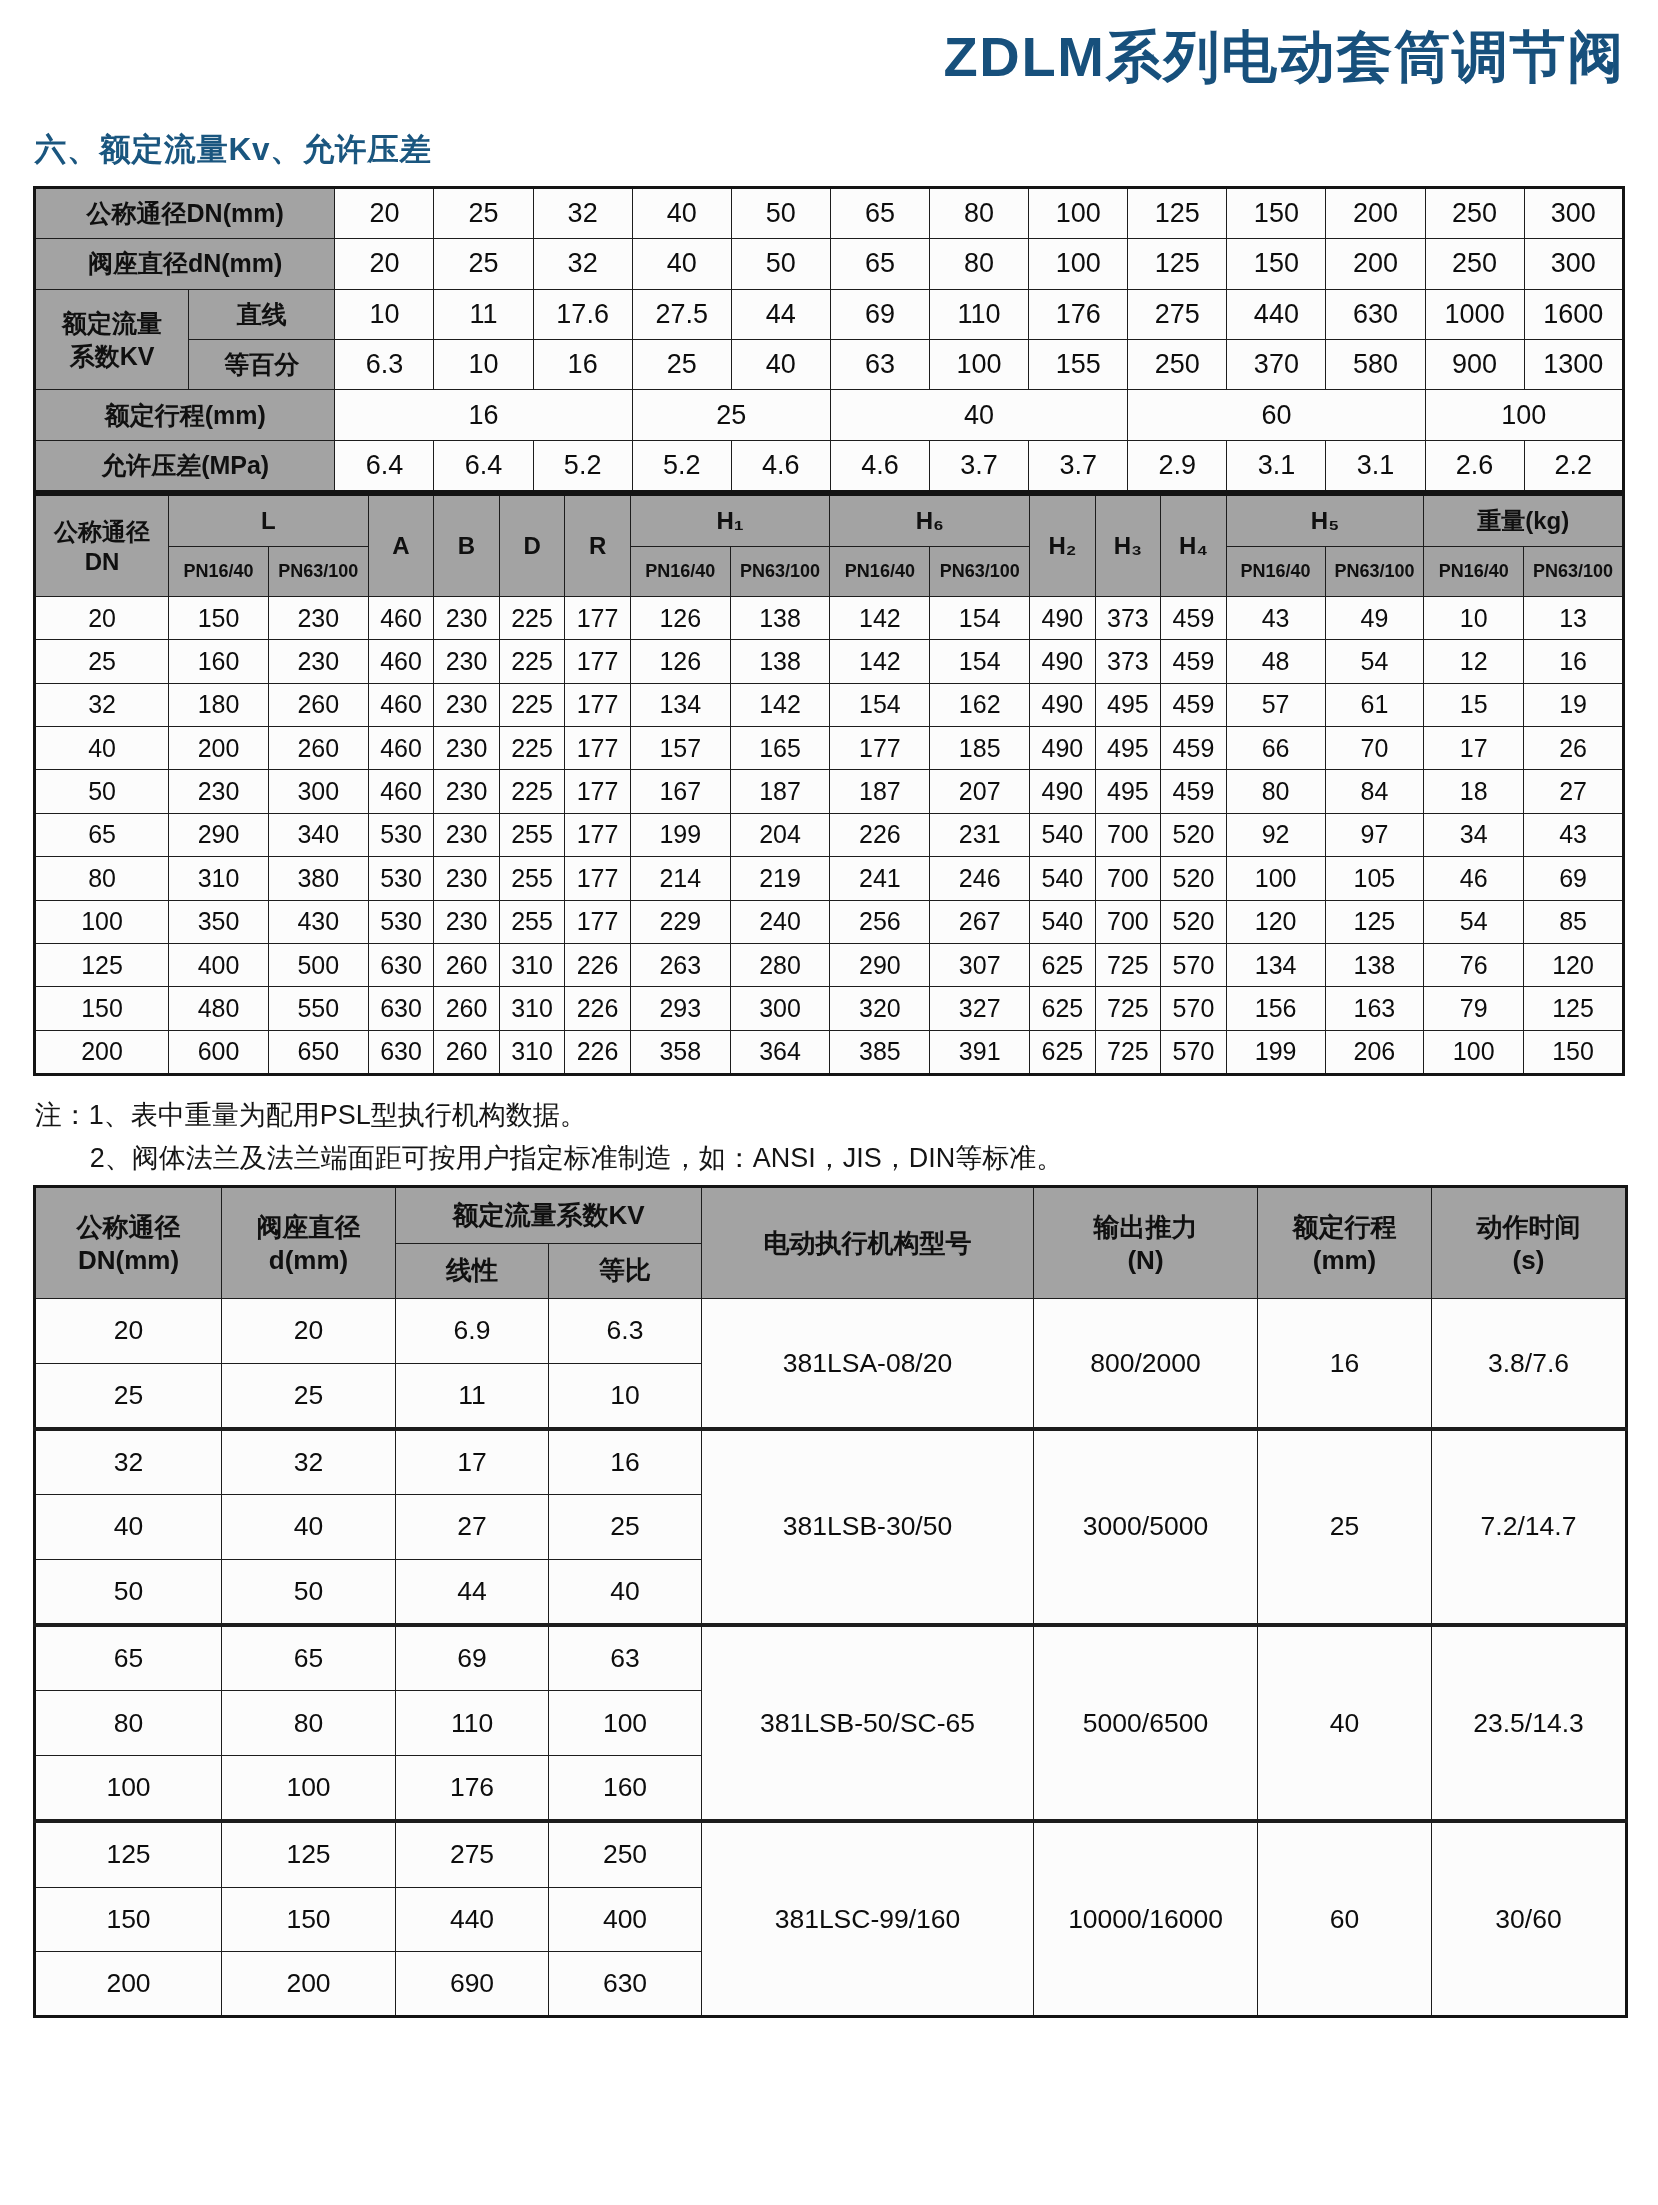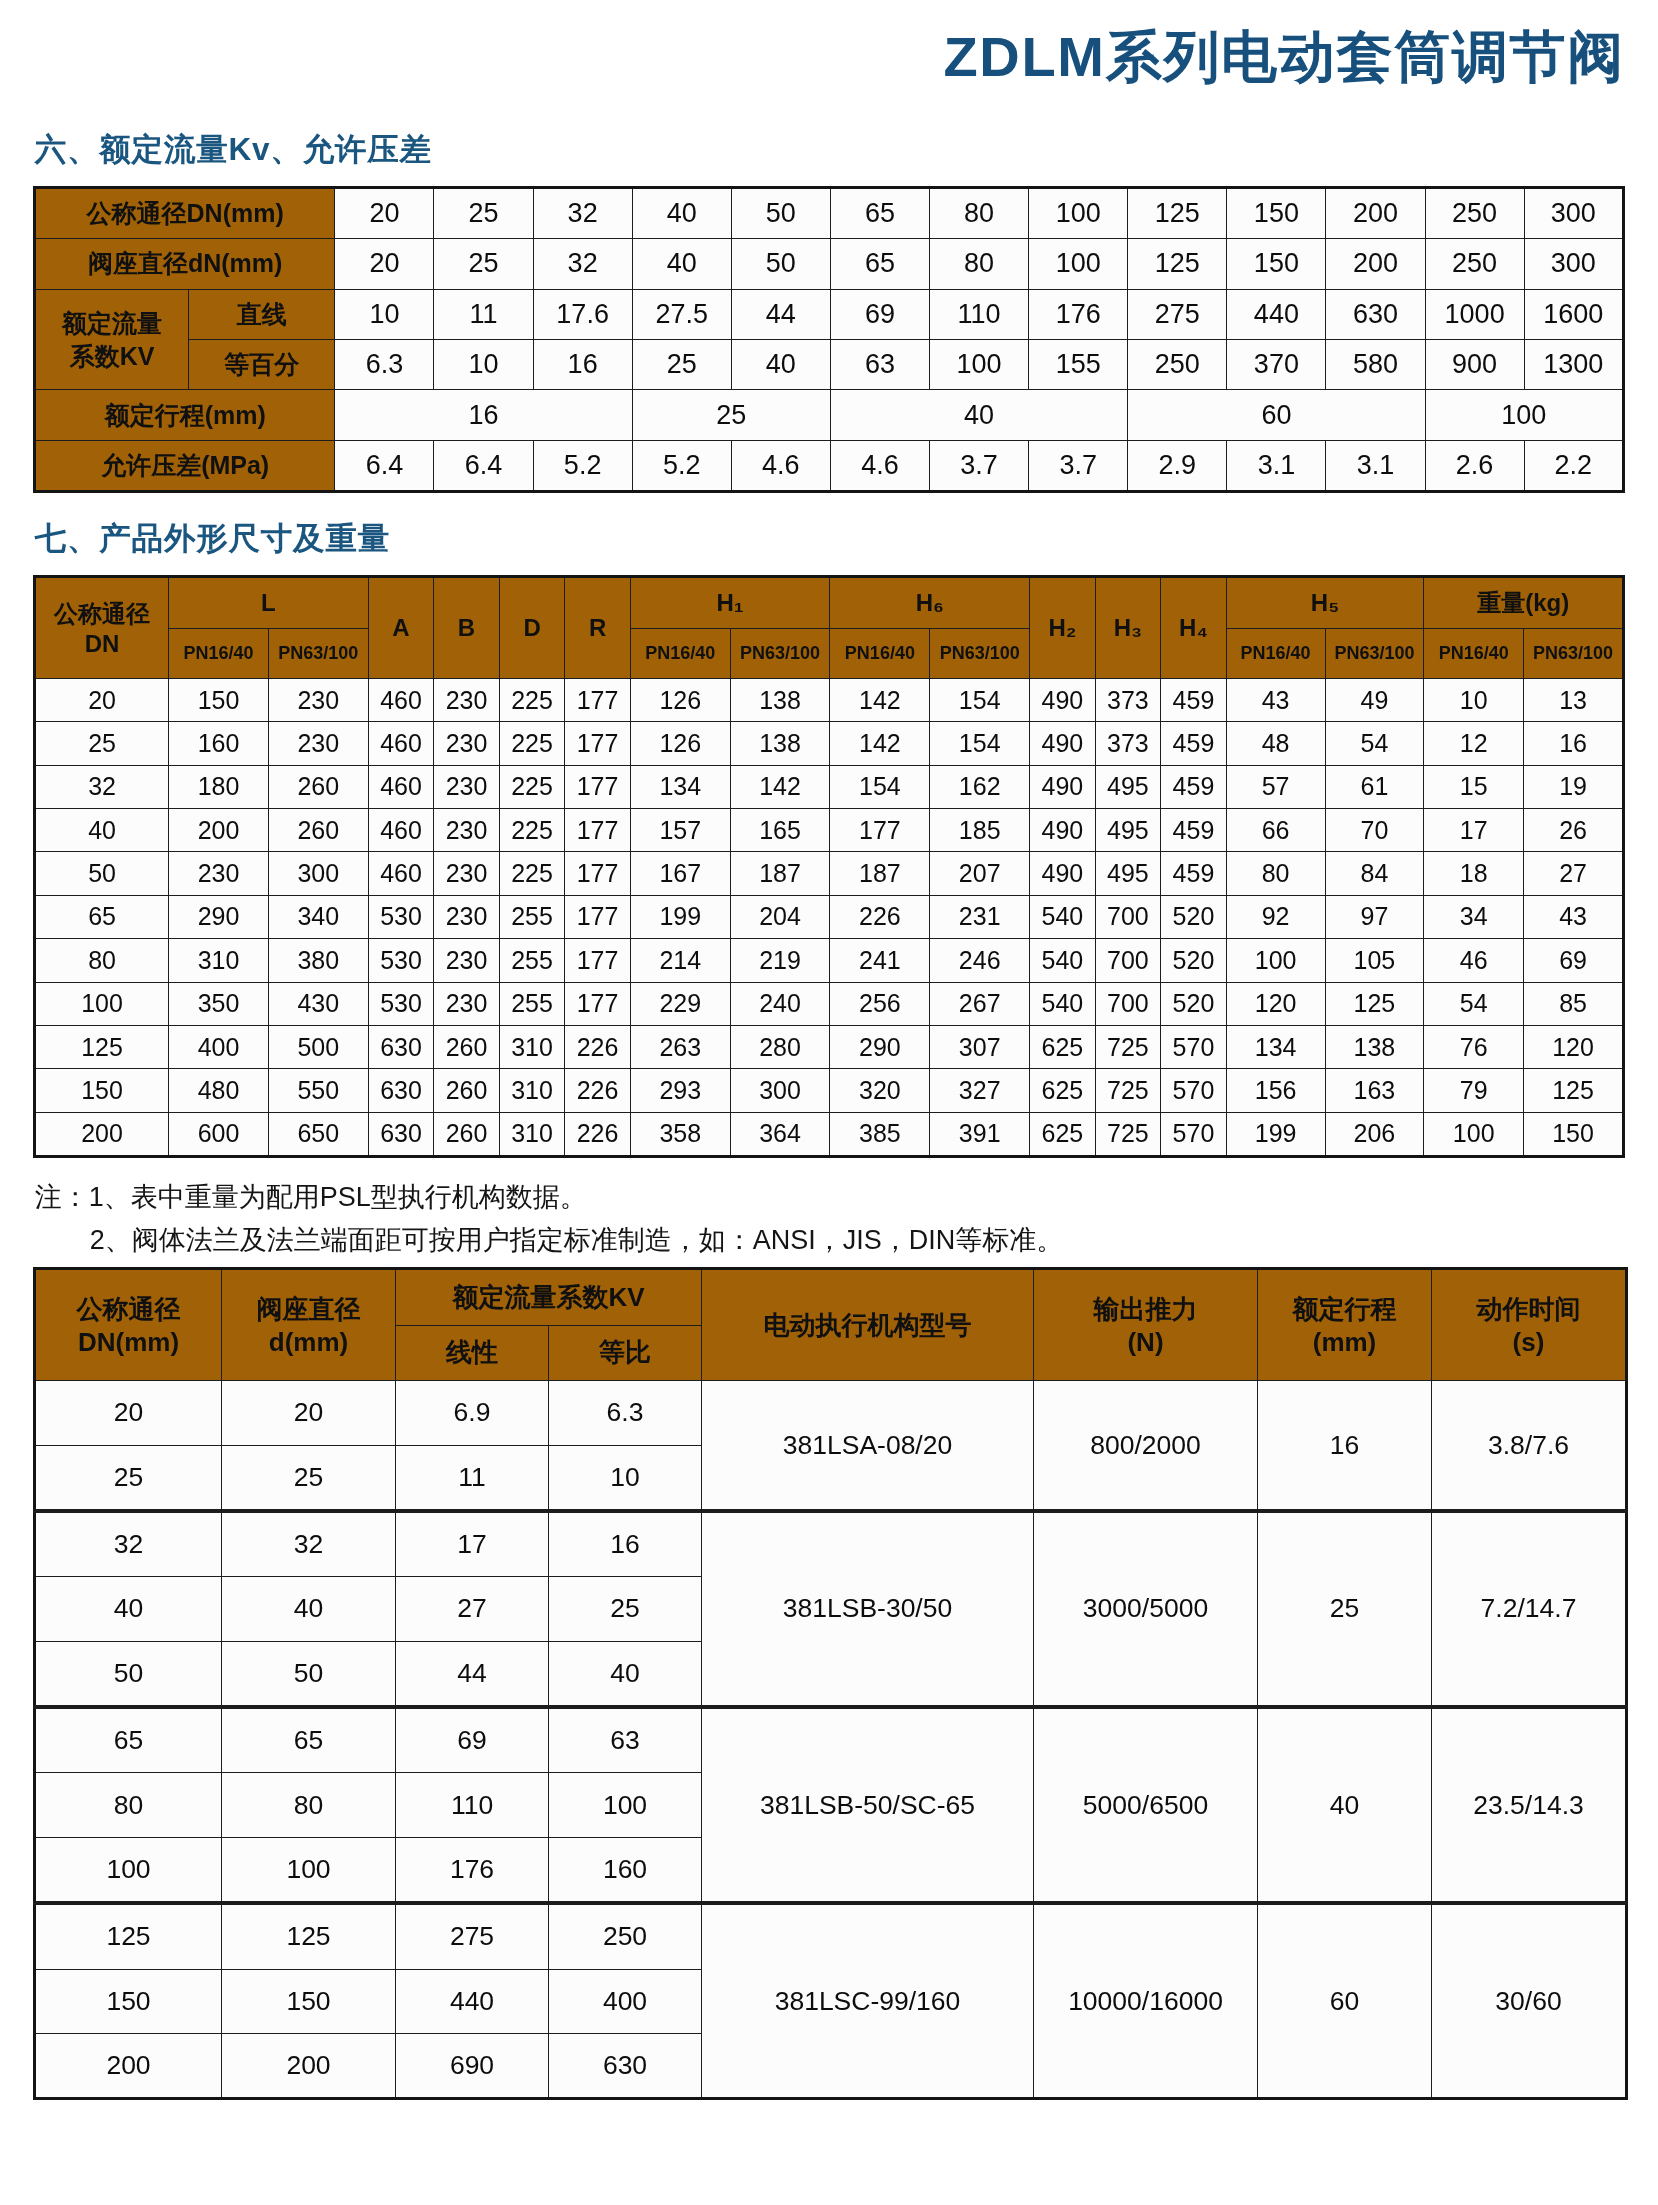--- a/index.html
+++ b/index.html
@@ -20,21 +20,21 @@
   }
 
   table {
     border-collapse:collapse; table-layout:fixed;
     width:1592px; border:3.3px solid #141414;
   }
   th, td {
     border:1.7px solid #1d1d1d; text-align:center; vertical-align:middle;
     padding:1.7px 3.3px; white-space:pre-line; overflow:hidden;
   }
-  th { background:#a16207; font-weight:bold; color:#101010; }
+  th { background:#a3a3a3; font-weight:bold; color:#101010; }
   td { background:#fcfcfc; color:#0d0d0d; }
 
   .t1 td { height:46px; font-size:27px; }
   .t1 th { font-size:25px; height:46px; }
 
   .t2 td { height:39px; font-size:25px; }
   .t2 th { font-size:24px; height:46px; }
   .t2 th.sm { font-size:18px; }
 
   .t3 td { height:60px; font-size:26.5px; }
@@ -158,21 +158,20 @@
           <td>3.7</td>
           <td>2.9</td>
           <td>3.1</td>
           <td>3.1</td>
           <td>2.6</td>
           <td>2.2</td>
         </tr>
       </tbody>
   </table>
 
-  <h2 class="section">七、产品外形尺寸及重量</h2>
   <table class="t2">
     <colgroup>
       <col style="width:133px">
         <col style="width:99px">
         <col style="width:99px">
       <col style="width:65px">
         <col style="width:65px">
         <col style="width:65px">
         <col style="width:65px">
       <col style="width:99px">

